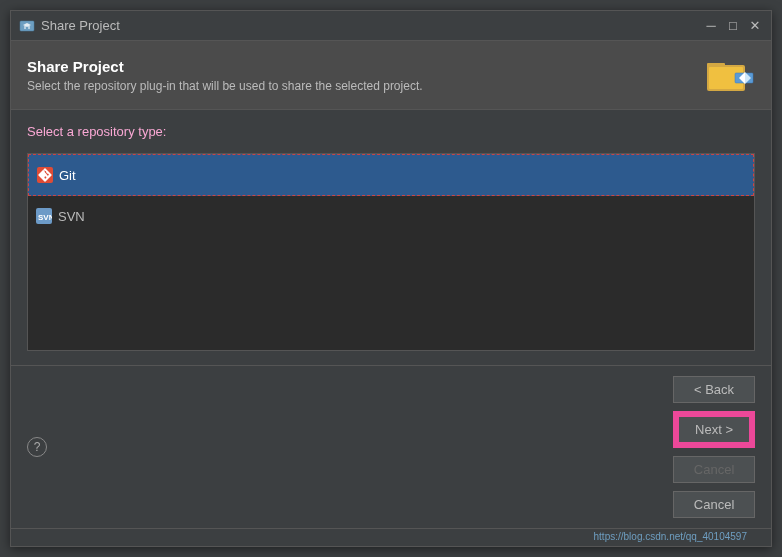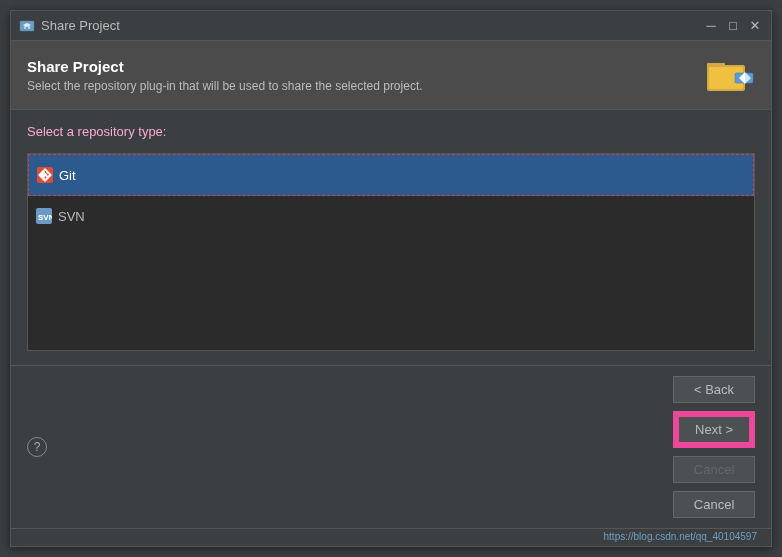--- a/index.html
+++ b/index.html
@@ -163,21 +163,21 @@
       display: flex;
       align-items: center;
       justify-content: center;
       color: #aaa;
       font-size: 12px;
       cursor: pointer;
     }
     .status-bar {
       background: #3c3f41;
       border-top: 1px solid #555;
-      padding: 2px 14px;
+      padding: 2px 24px;
       text-align: right;
       font-size: 10px;
       color: #6e9ec1;
       height: 18px;
     }
   </style>
 </head>
 <body>
 
 <div class="window">

